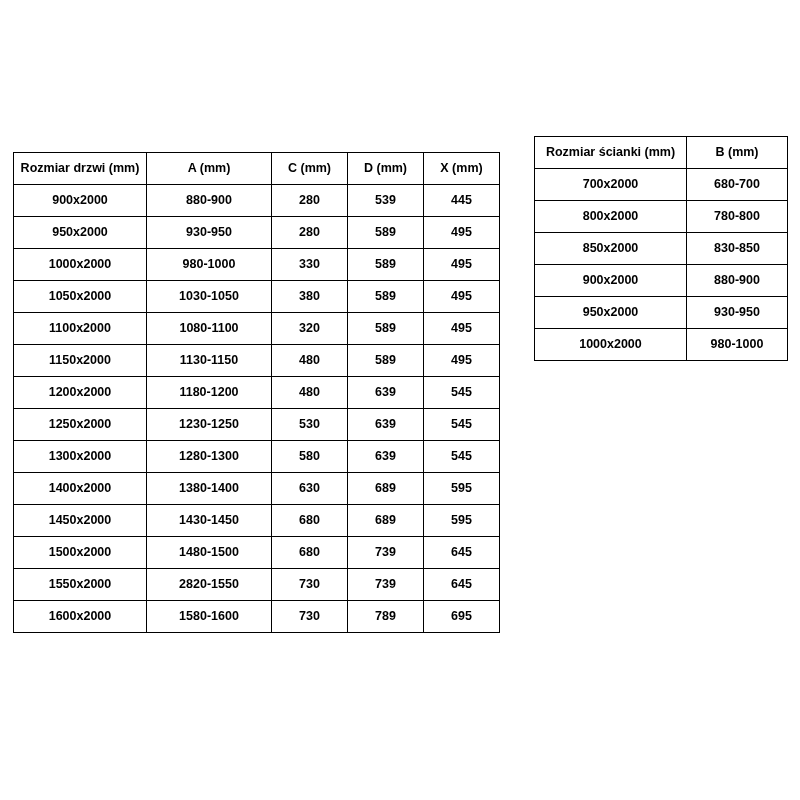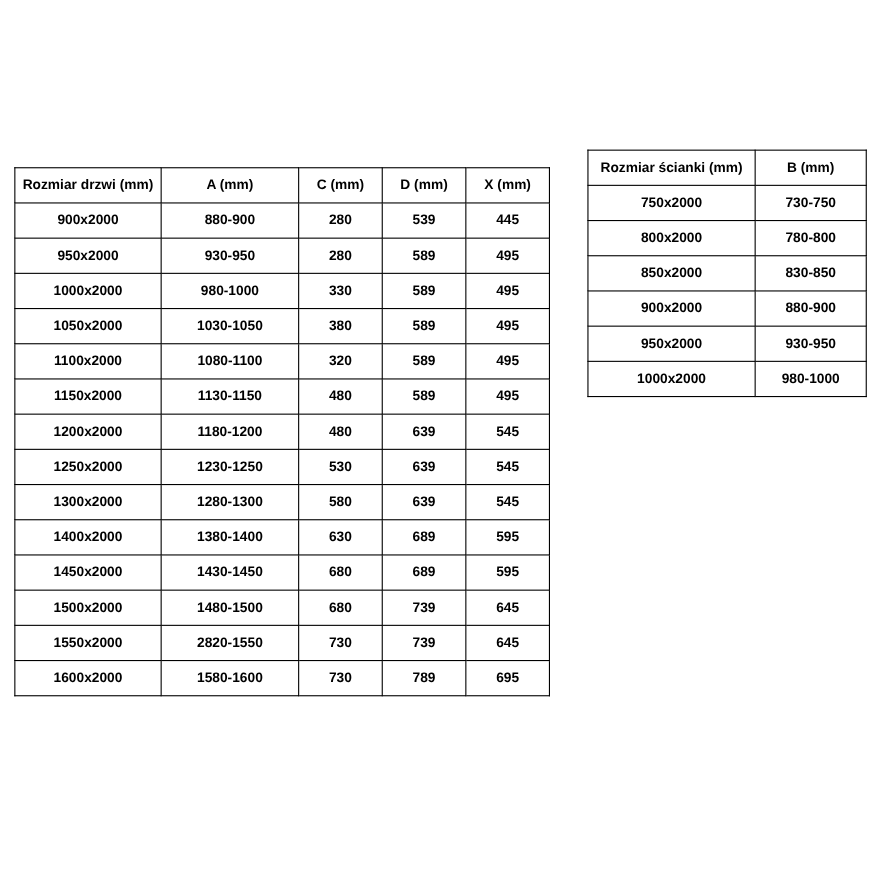--- a/index.html
+++ b/index.html
@@ -198,22 +198,22 @@
           <col class="w1">
       </colgroup>
       <thead>
         <tr>
           <th>Rozmiar ścianki (mm)</th>
           <th>B (mm)</th>
         </tr>
       </thead>
       <tbody id="walls-body">
           <tr>
-            <td>750x2000</td>
-            <td>730-750</td>
+            <td>700x2000</td>
+            <td>680-700</td>
           </tr>
           <tr>
             <td>800x2000</td>
             <td>780-800</td>
           </tr>
           <tr>
             <td>850x2000</td>
             <td>830-850</td>
           </tr>
           <tr>

